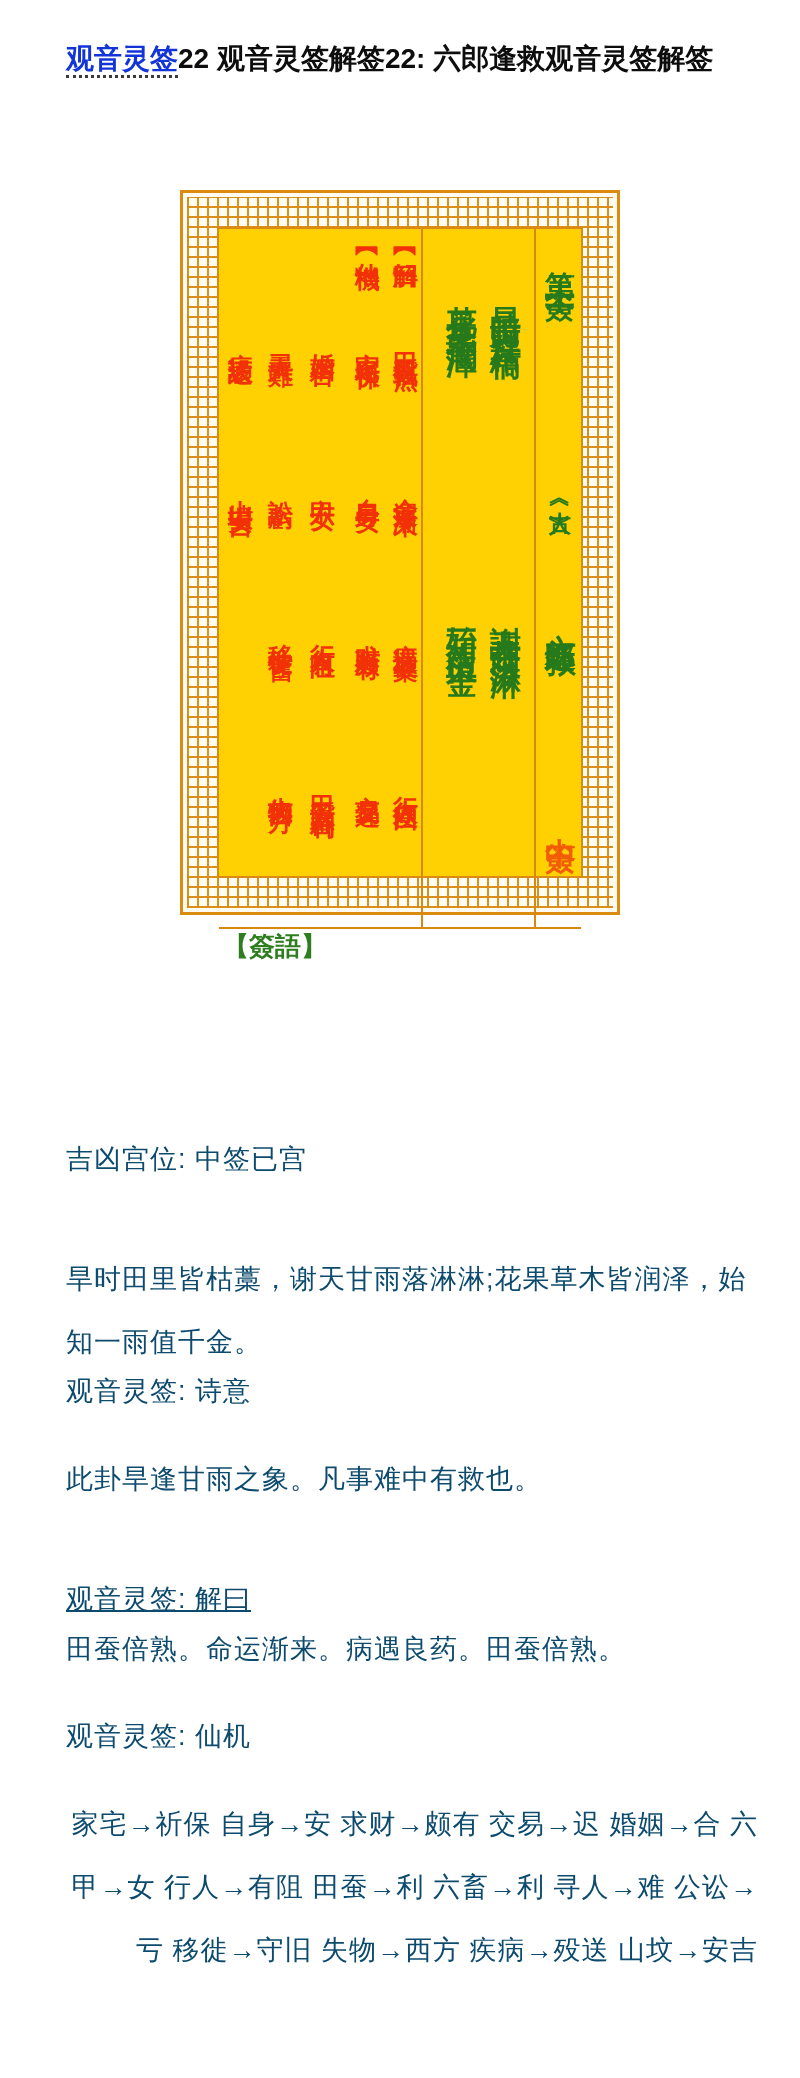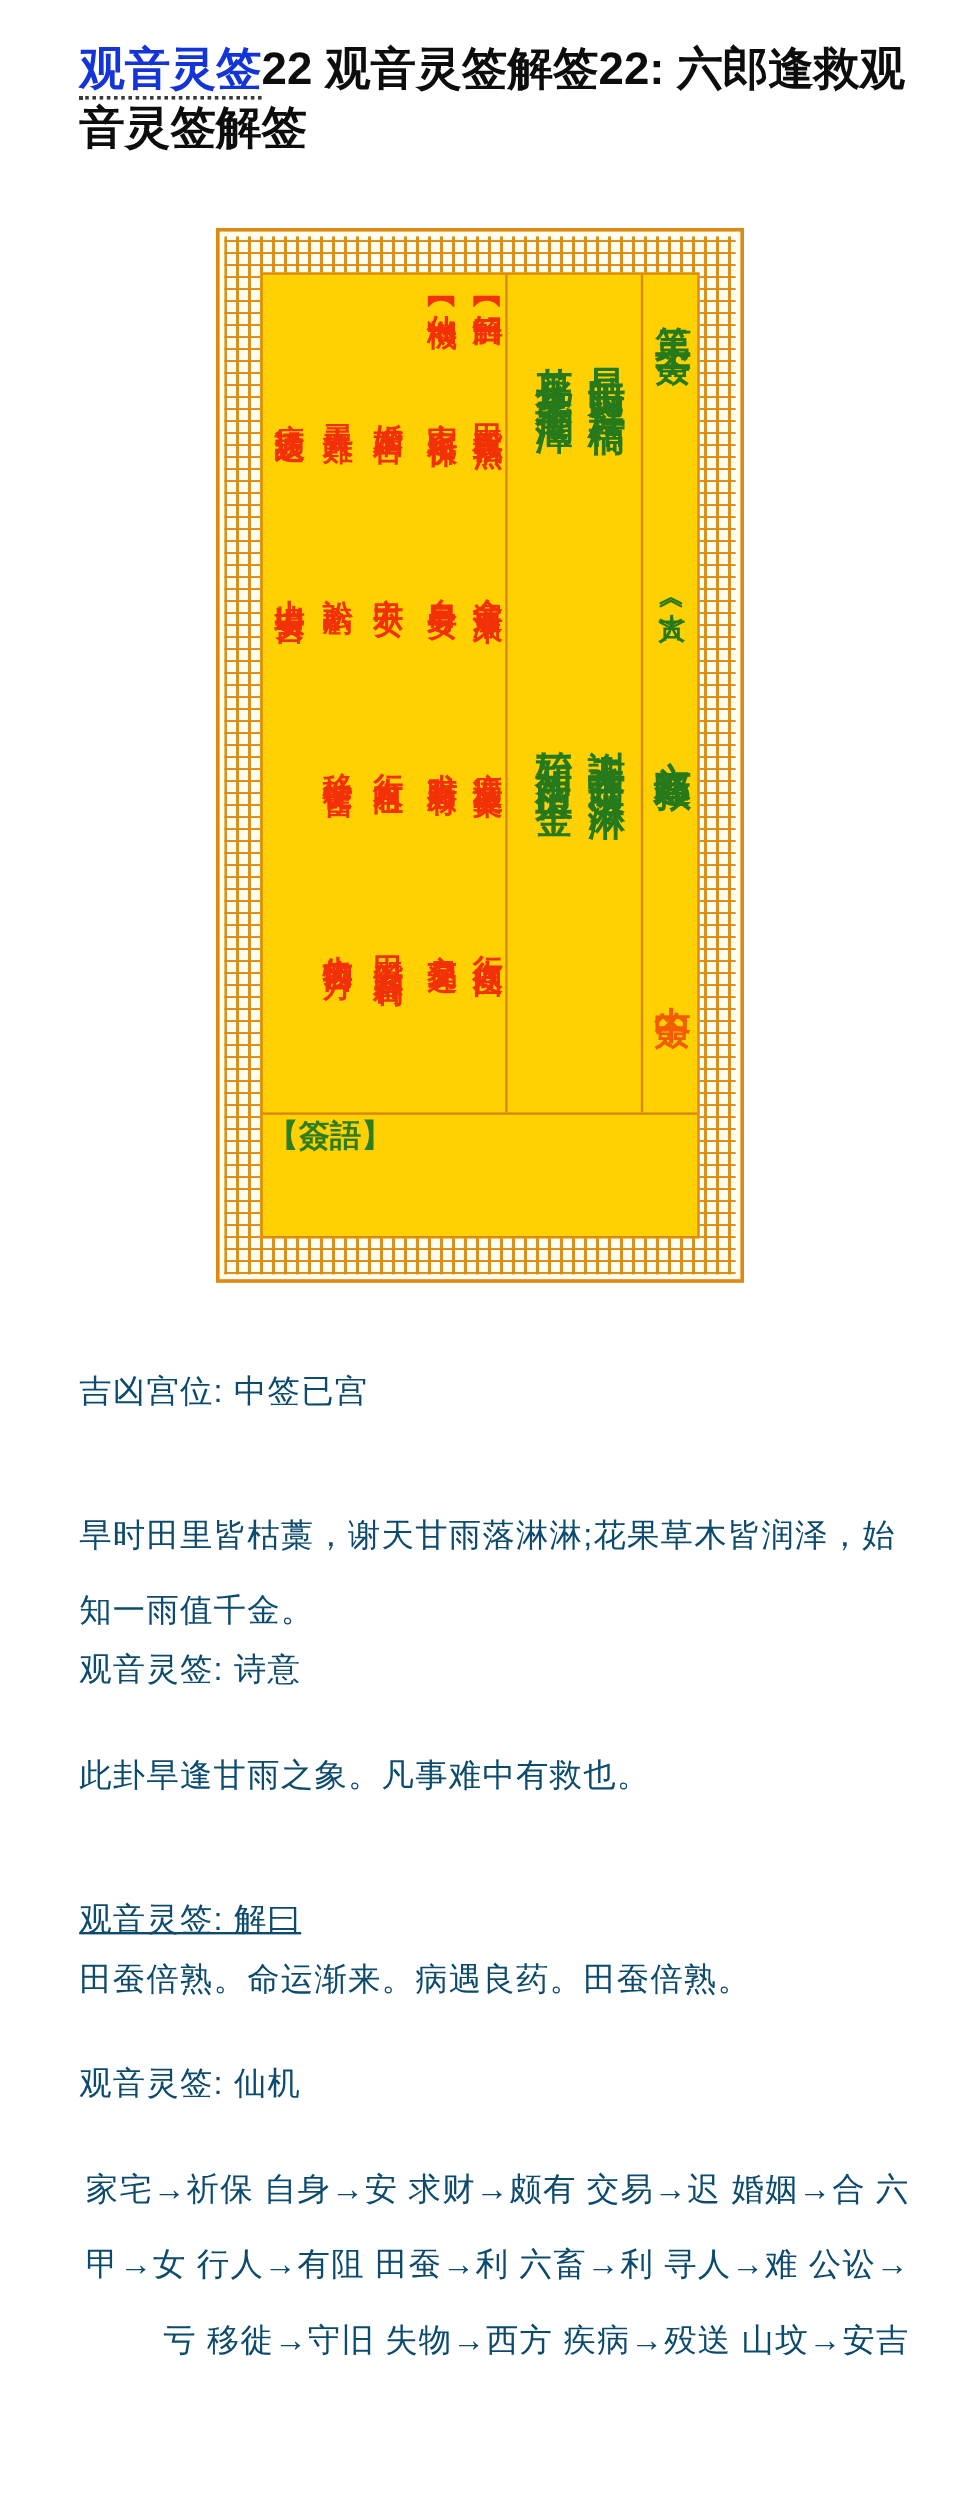--- a/index.html
+++ b/index.html
@@ -3,28 +3,28 @@
 <meta charset="utf-8">
 <style>
   html,body{margin:0;padding:0;}
   body{
     width:800px;height:2078px;position:relative;background:#ffffff;
     font-family:"Liberation Sans",sans-serif;color:#000;
   }
   
   .title{
     position:absolute;left:66px;top:34px;width:700px;margin:0;
-    font-size:38px;font-weight:700;line-height:49px;color:#0d0d0d;
+    font-size:28px;font-weight:700;line-height:49px;color:#0d0d0d;
   }
   .title-link{
     color:#1334d8;text-decoration:none;border-bottom:3px dotted #3a3a3a;padding-bottom:1px;
   }
   
   .card{
-    position:absolute;left:180px;top:190px;width:440px;height:879px;
+    position:absolute;left:180px;top:190px;width:440px;height:725px;
     background:#fffdf2;border:3px solid #dc8a10;box-sizing:border-box;
   }
   .meander{
     position:absolute;inset:4px;
     background:
       repeating-linear-gradient(0deg,  rgba(216,138,18,.95) 0 2px, transparent 2px 10px),
       repeating-linear-gradient(90deg, rgba(216,138,18,.95) 0 2px, transparent 2px 10px);
   }
   .card-inner{
     position:absolute;inset:34px;background:#ffd103;border:2px solid #dd8a12;

